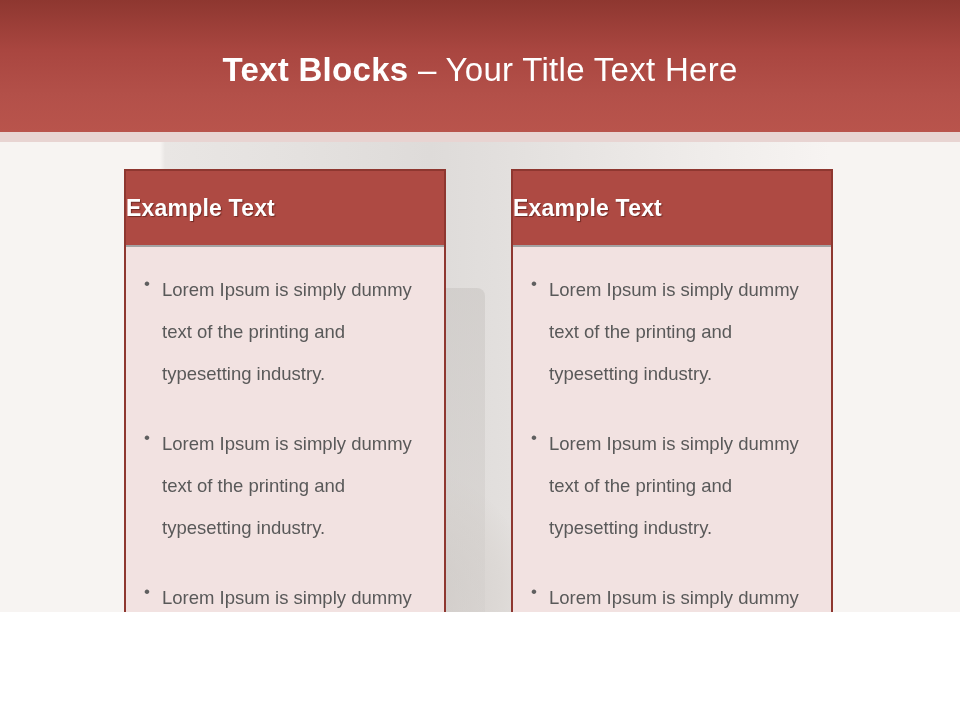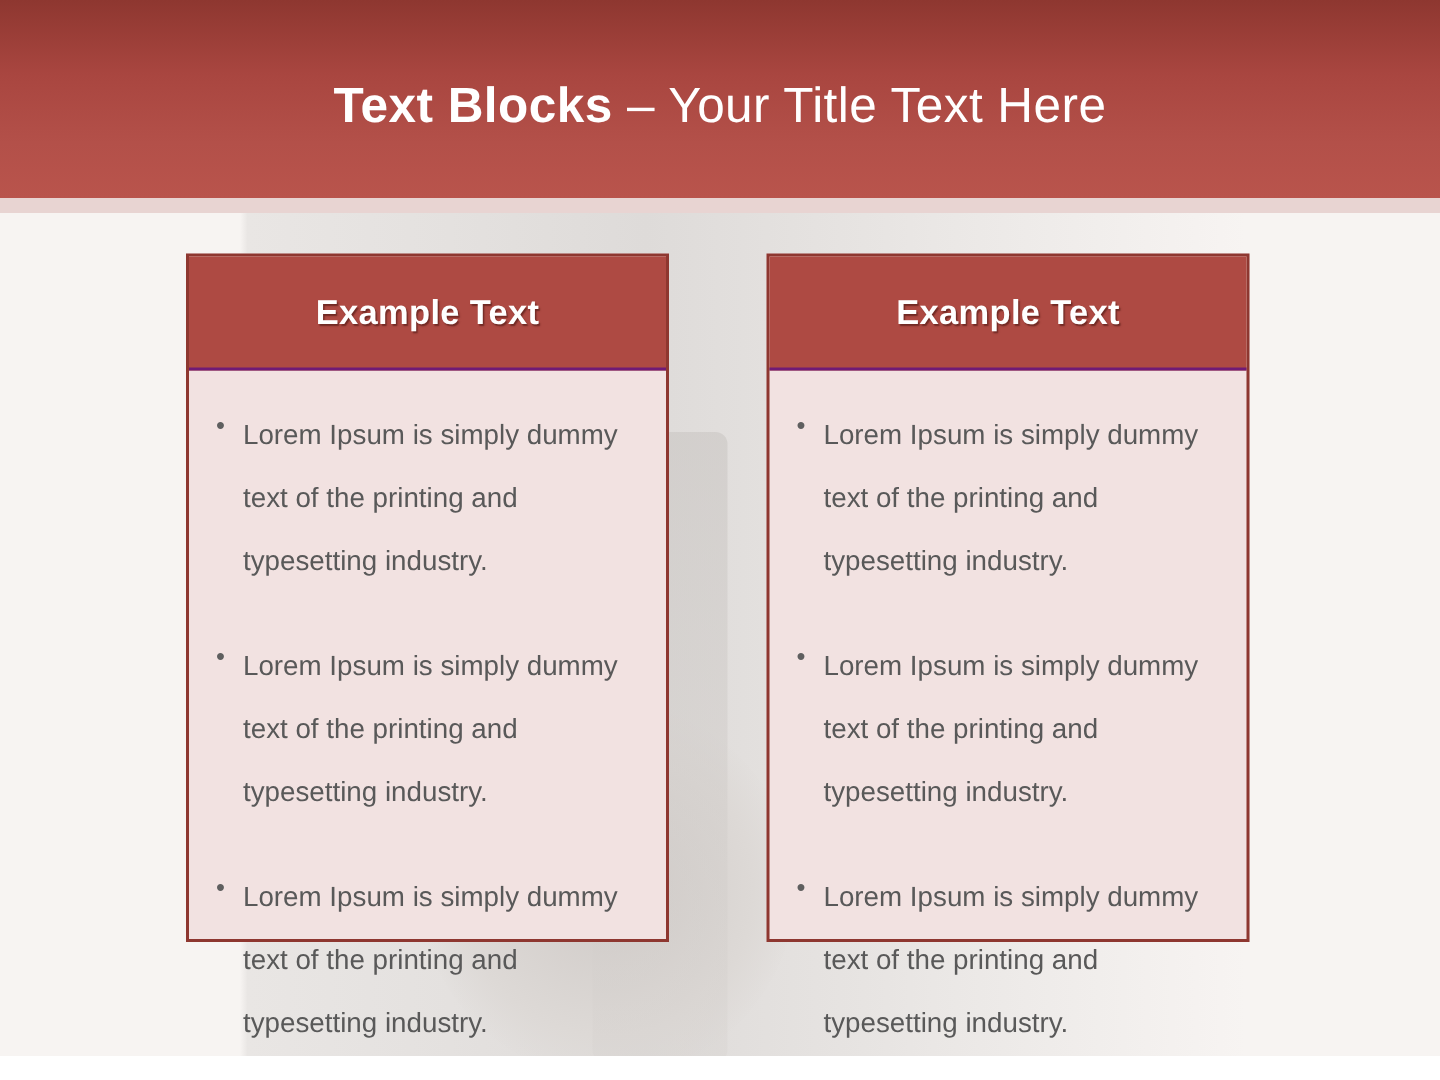--- a/index.html
+++ b/index.html
@@ -9,21 +9,21 @@
   body {
     width: 960px;
     height: 720px;
     overflow: hidden;
     font-family: "Liberation Sans", sans-serif;
     background: #ffffff;
   }
   .slide {
     position: relative;
     width: 960px;
-    height: 704px;
+    height: 612px;
     background: #84cc16;
     overflow: hidden;
   }
   
   .bg-photo {
     position: absolute;
     left: 0;
     top: 138px;
     width: 960px;
     height: 582px;
@@ -103,24 +103,23 @@
     box-sizing: border-box;
     border: 2px solid #8e3730;
     background: #f2e2e1;
   }
   .card-left { left: 124px; height: 459px; }
   .card-right { left: 511px; height: 459px; }
 
   .card-header {
     height: 76px;
     background: #ae4a43;
-    border-bottom: 2px solid #701a75;
+    border-bottom: 2px solid #a3a3a3;
     display: flex;
     align-items: center;
-    justify-content: center;
     box-sizing: border-box;
   }
   .card-header-text {
     color: #ffffff;
     font-size: 23px;
     font-weight: bold;
     text-shadow: 1px 1px 1px rgba(80,25,20,0.65);
     letter-spacing: 0.2px;
   }
   .card-body {

